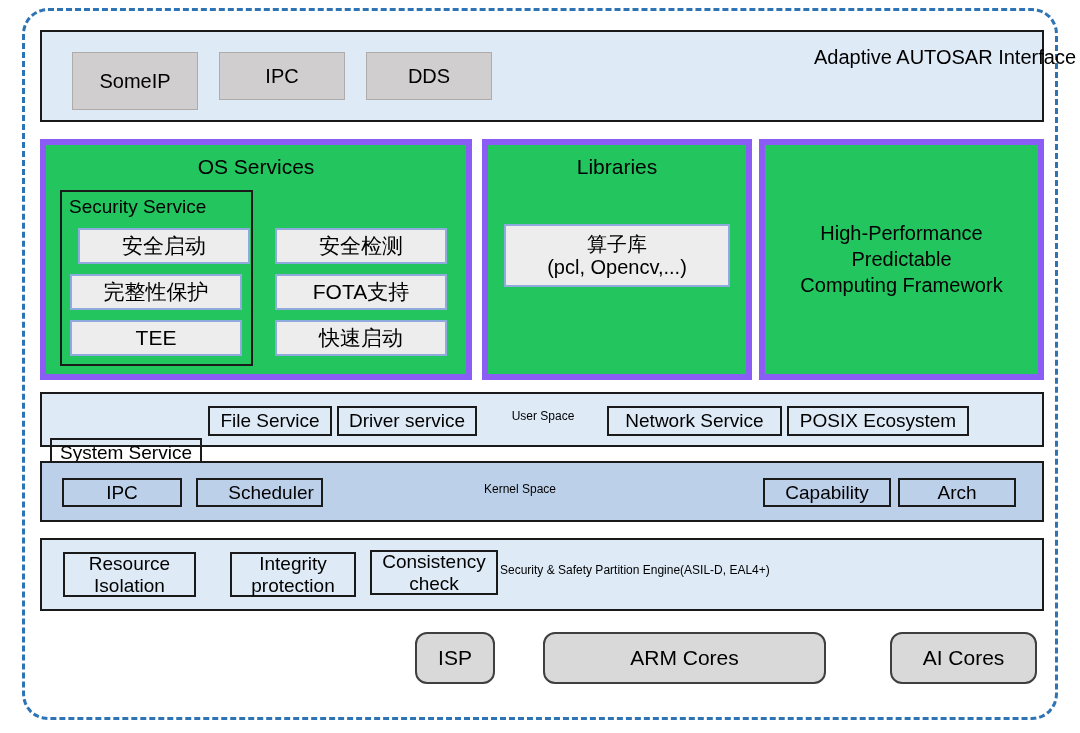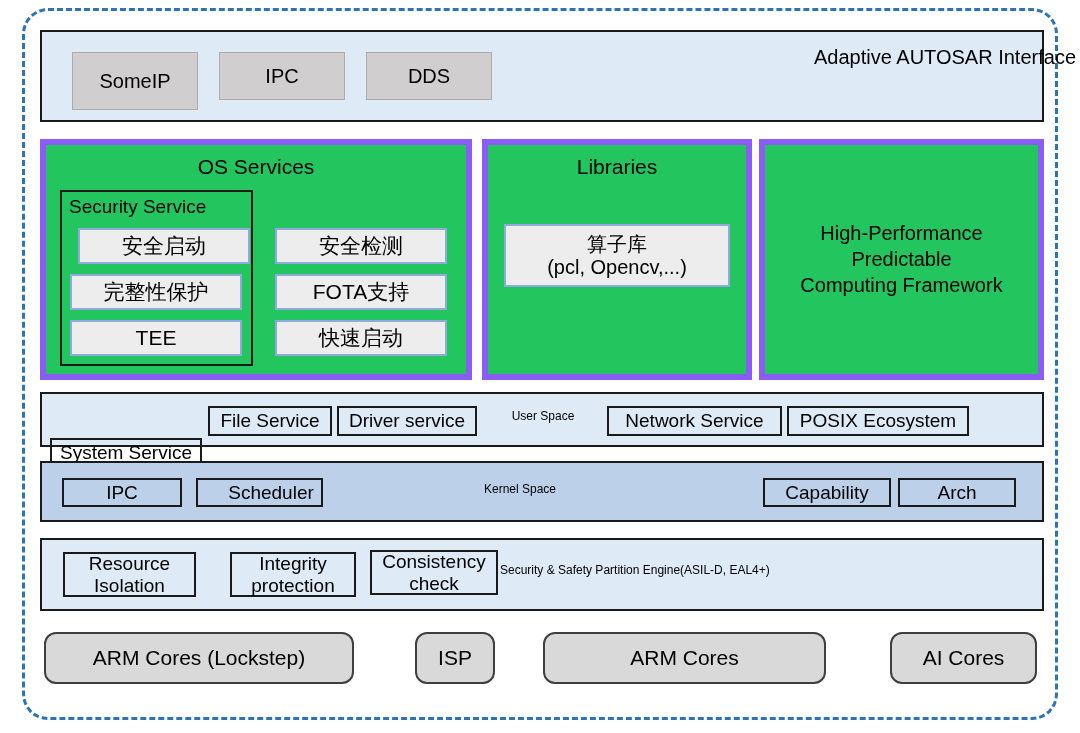--- a/index.html
+++ b/index.html
@@ -235,18 +235,17 @@
 
   <div class="svc-box" style="left:63px; top:552px; width:133px; height:45px;">Resource
 Isolation</div>
   <div class="svc-box" style="left:230px; top:552px; width:126px; height:45px;">Integrity
 protection</div>
   <div class="svc-box" style="left:370px; top:550px; width:128px; height:45px;">Consistency
 check</div>
 
   <div class="band-title small" style="left:500px; top:563px; width:535px; text-align:left;">Security &amp; Safety  Partition Engine(ASIL-D, EAL4+)</div>
 
-  <div class="hw-block" style="left:44px; top:632px; width:310px; height:52px;">ARM Cores (Lockstep)</div>
   <div class="hw-block" style="left:415px; top:632px; width:80px; height:52px;">ISP</div>
   <div class="hw-block" style="left:543px; top:632px; width:283px; height:52px;">ARM Cores</div>
   <div class="hw-block" style="left:890px; top:632px; width:147px; height:52px;">AI Cores</div>
 
 </div>
 
 </body></html>

